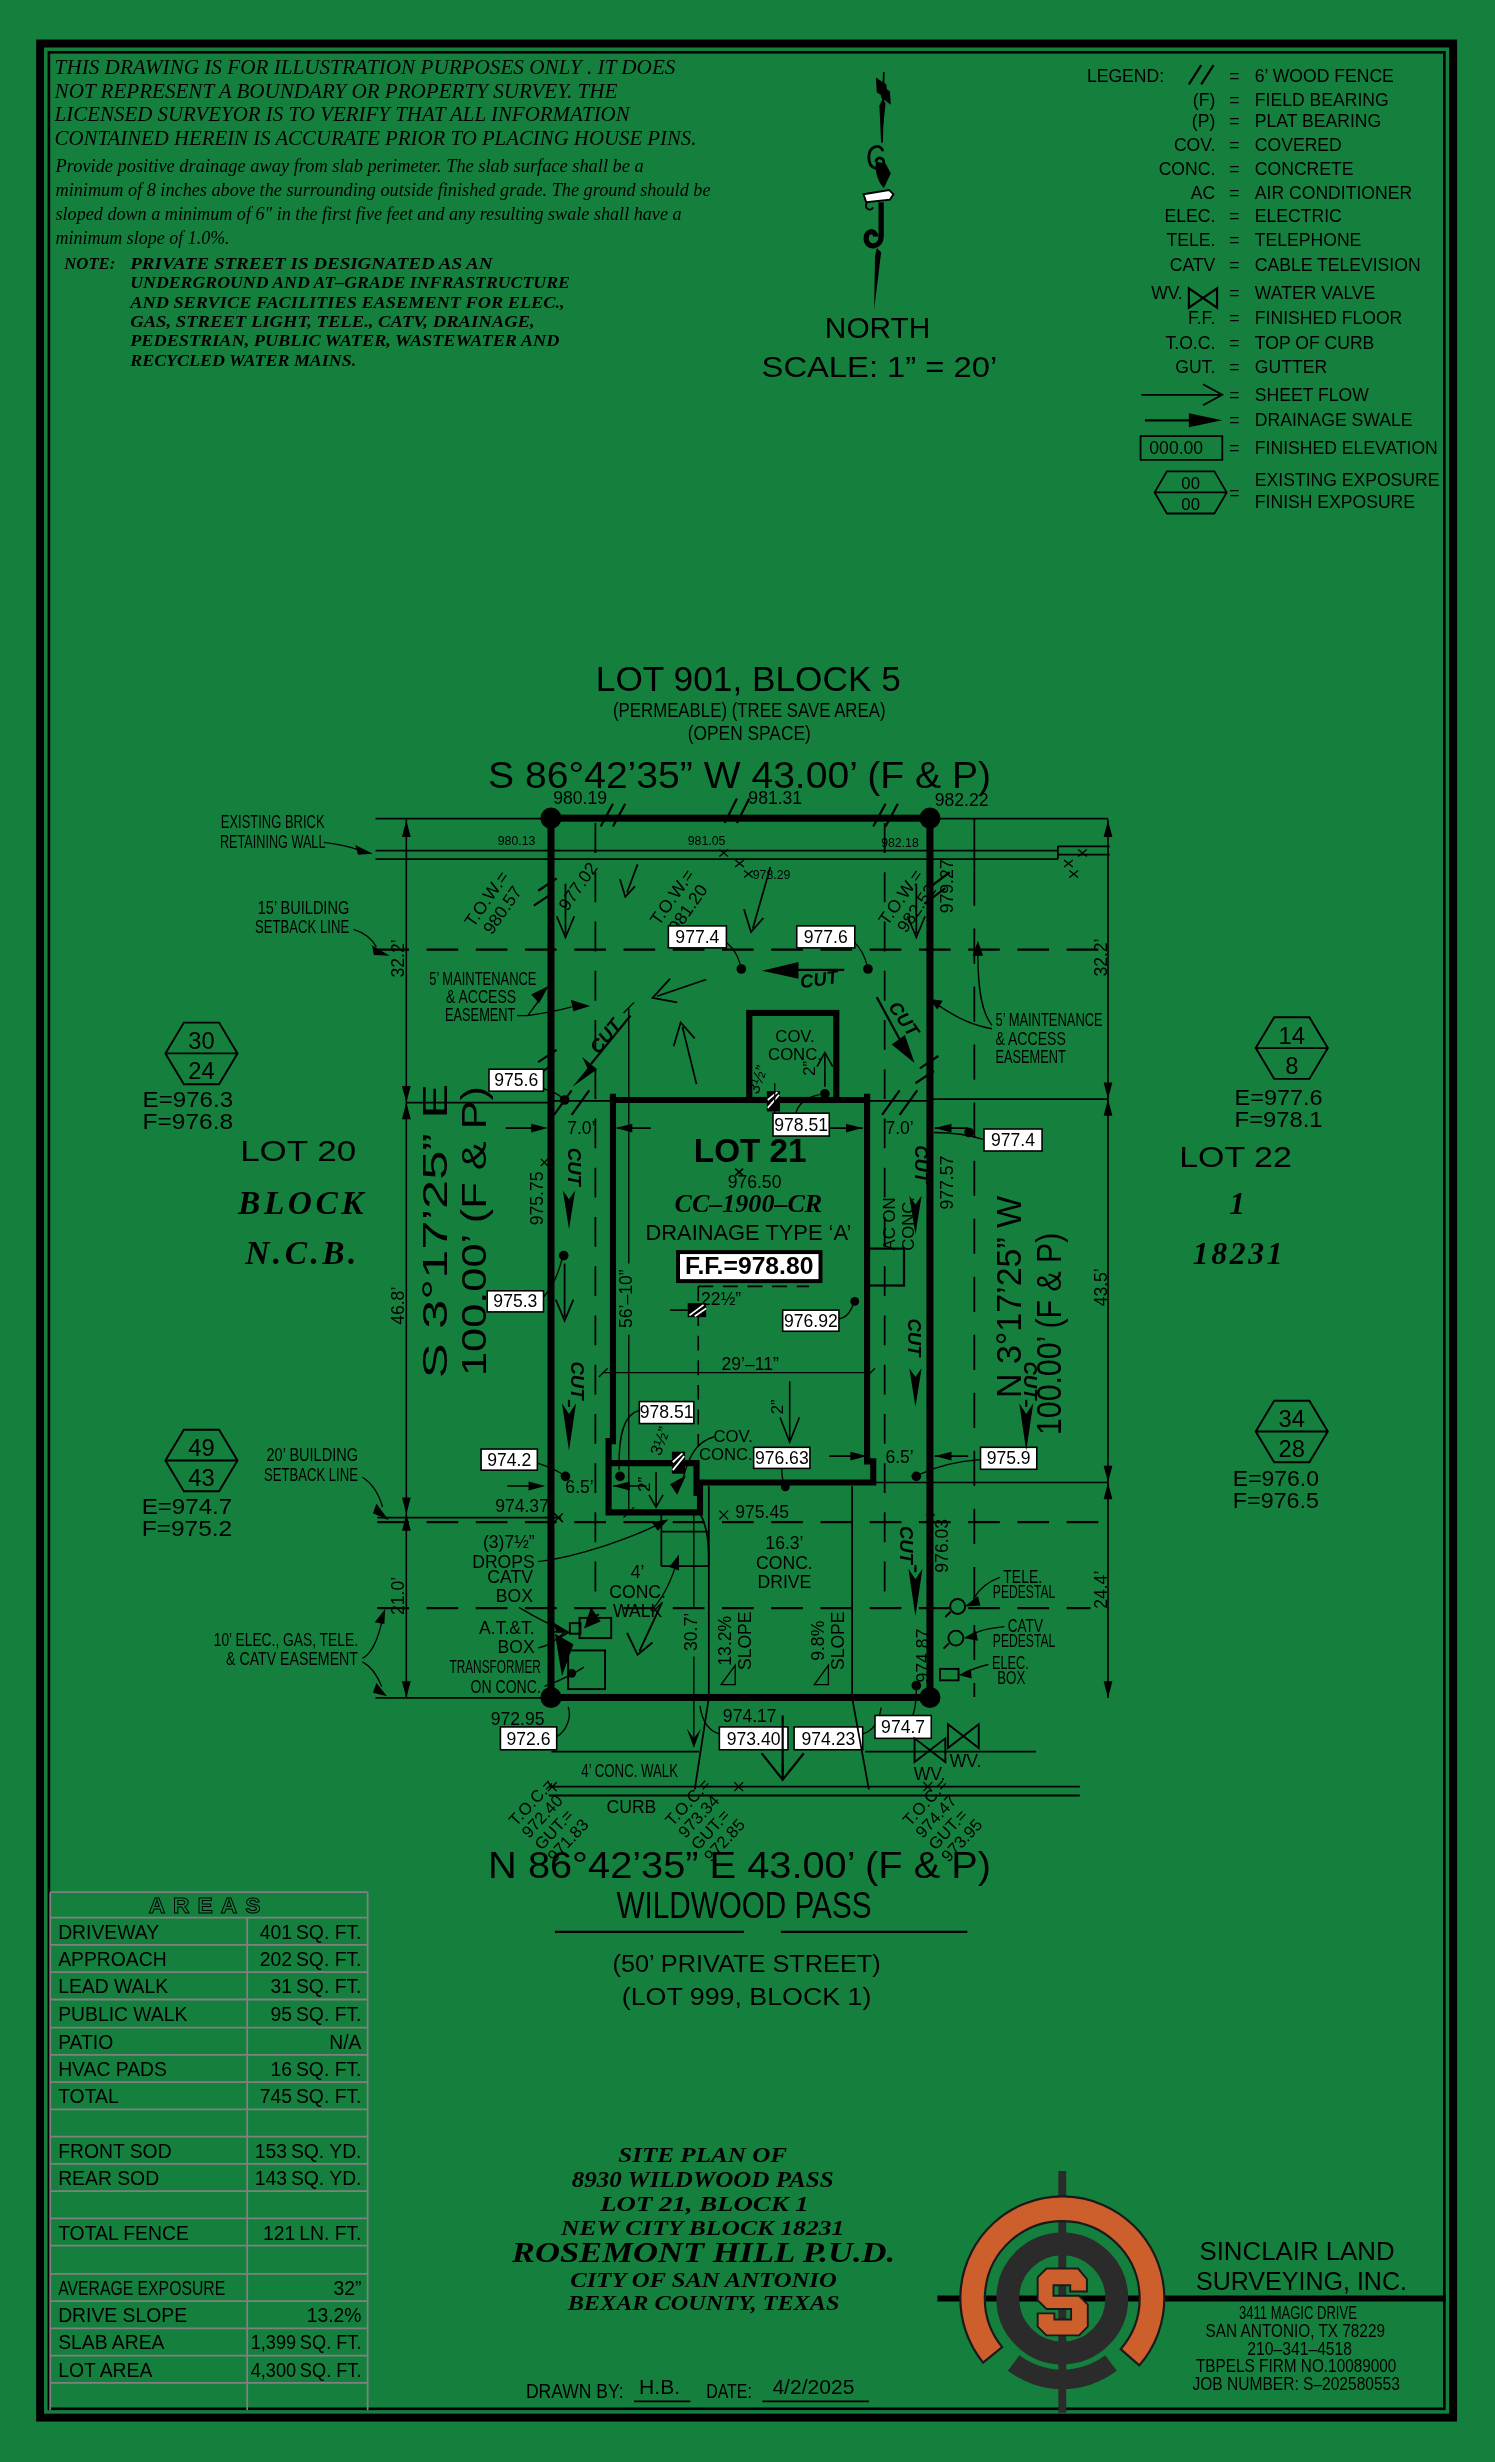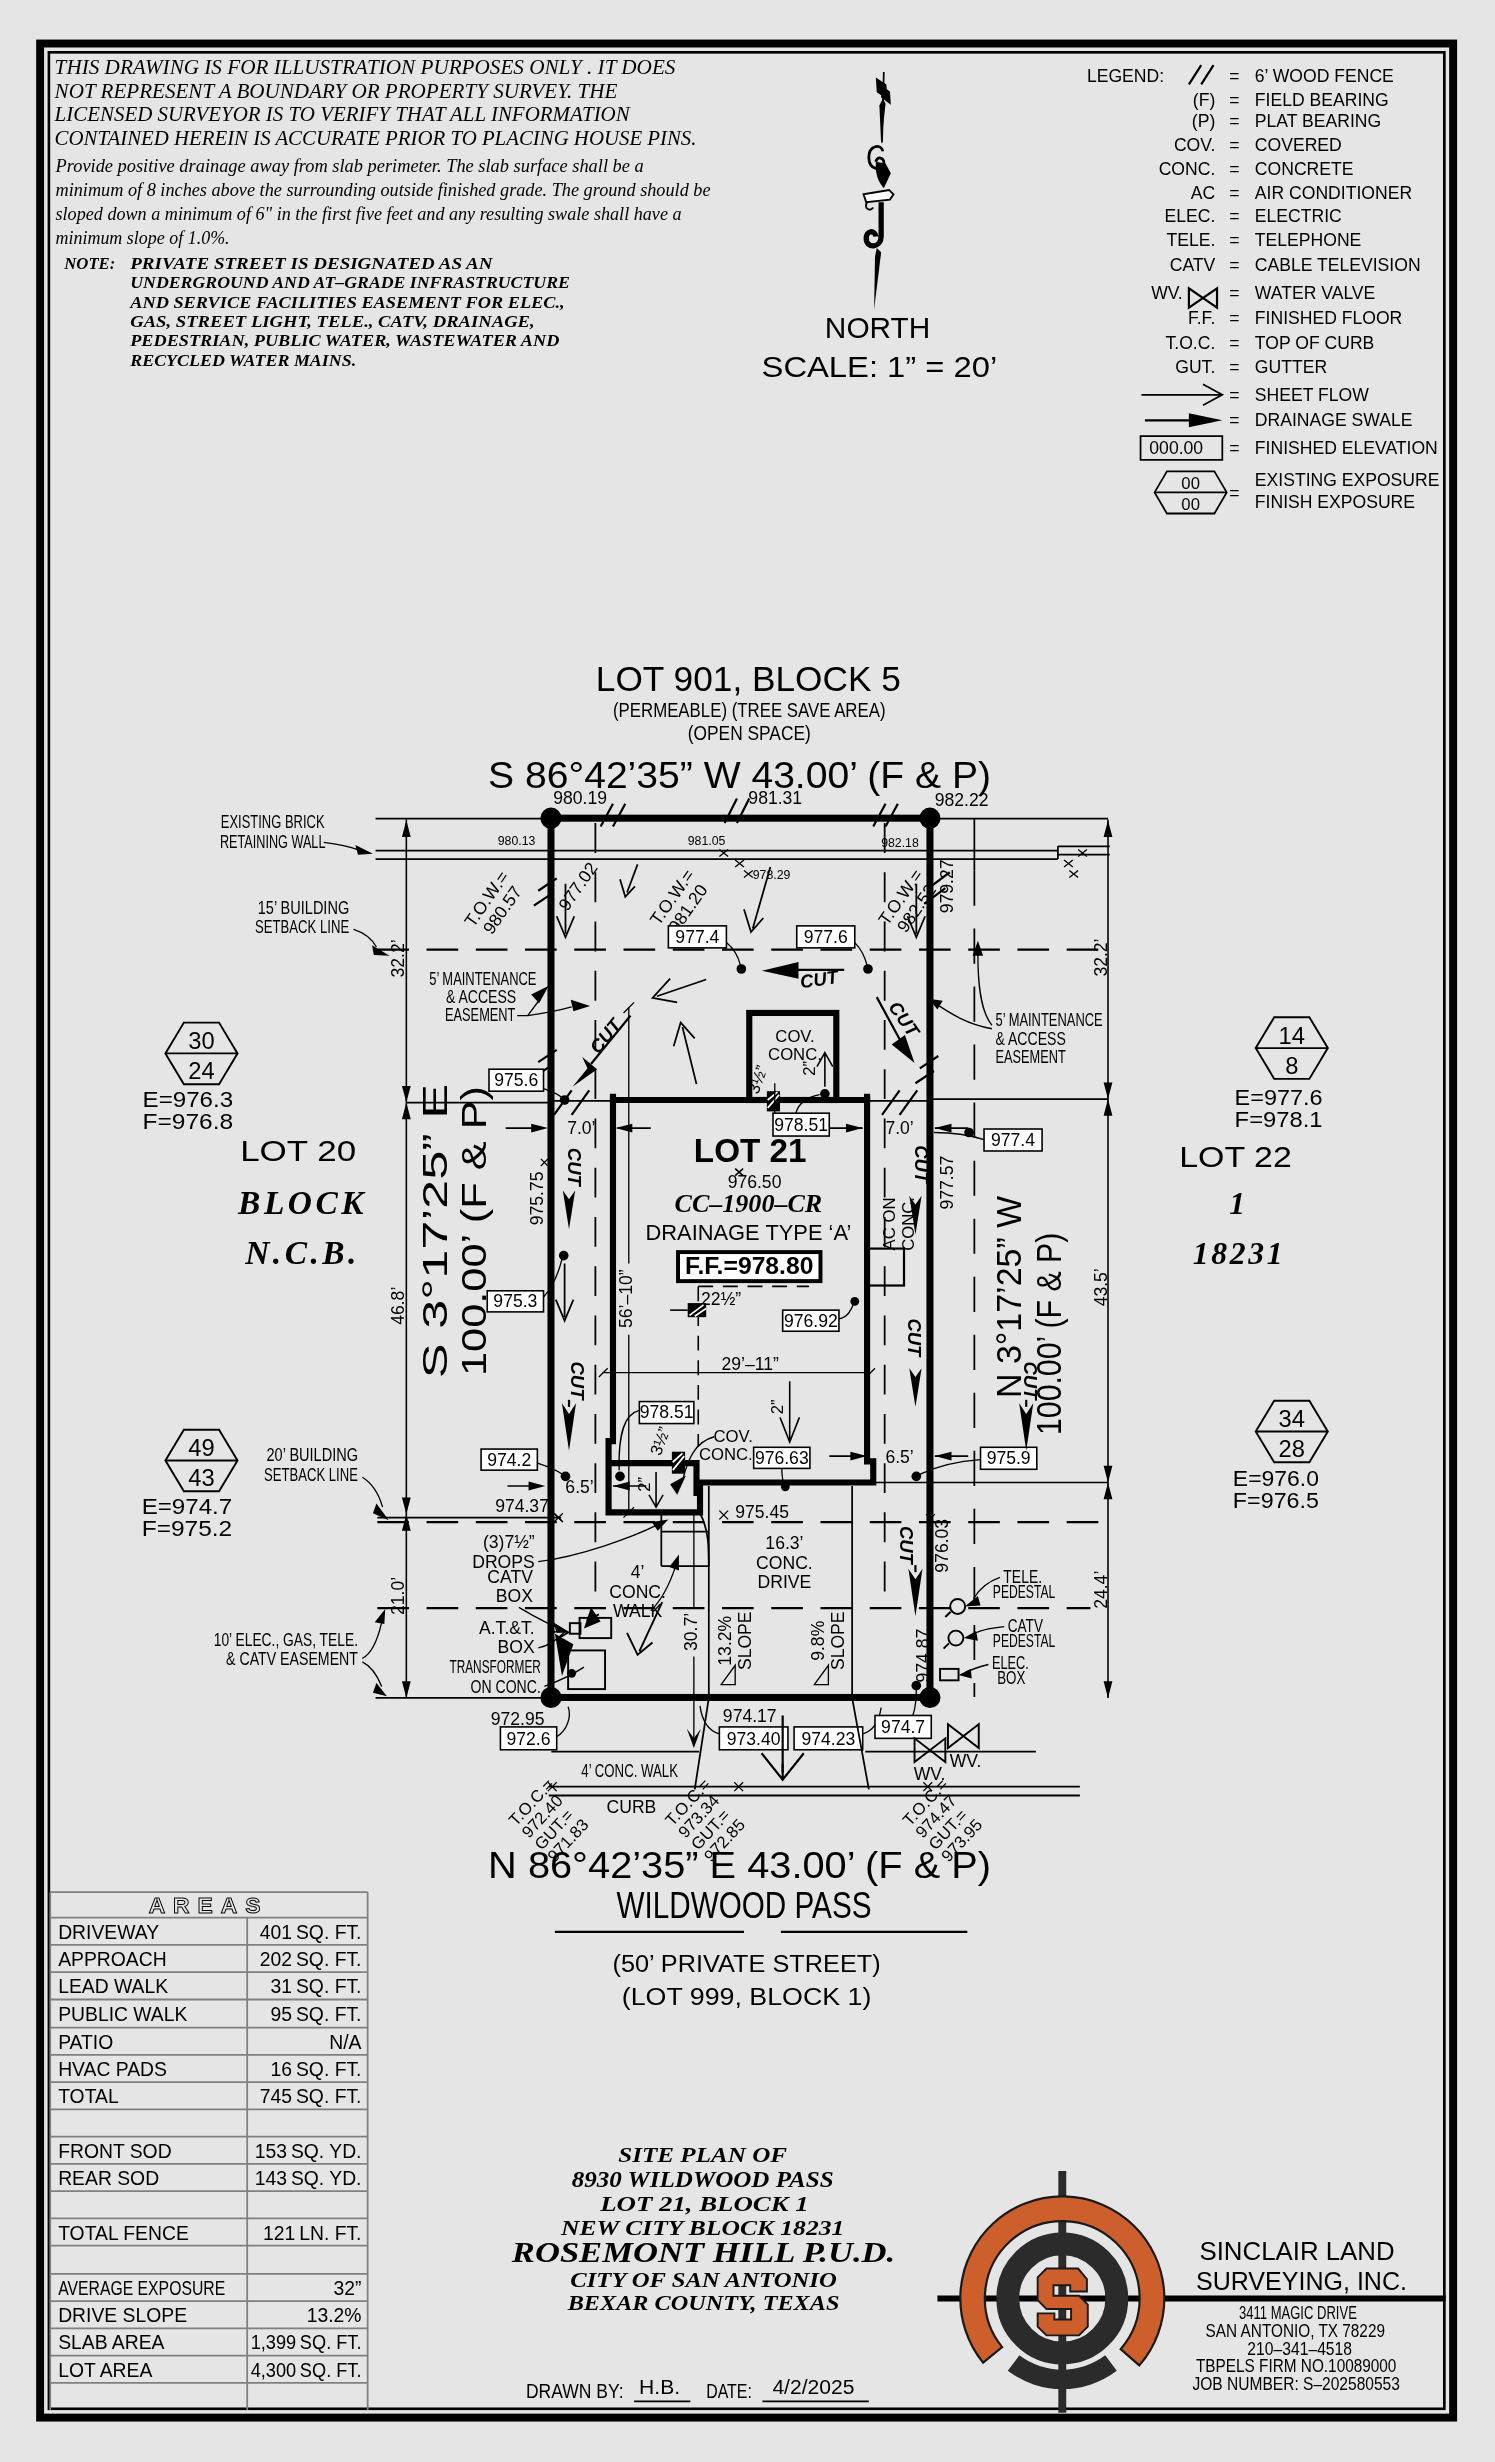--- a/index.html
+++ b/index.html
@@ -1,16 +1,16 @@
 <!DOCTYPE html>
 <html style="font-size:14px"><head>
 <meta charset="utf-8">
 <style>
   html,body{margin:0;padding:0;background:#ffffff;}
-  #page{position:relative;width:1495px;height:2462px;background:#e5e5e5;overflow:hidden;will-change:transform;}
+  #page{position:relative;width:1495px;height:2462px;background:#15803d;overflow:hidden;will-change:transform;}
   svg text{font-family:"Liberation Sans",sans-serif;fill:#000;}
   .ser, .ser text{font-family:"Liberation Serif",serif !important;}
 </style>
 </head>
 <body>
 <div id="page">
 <svg width="1495" height="2462" viewBox="0 0 1700 2800">
 
 <rect x="45.5" y="49.5" width="1607" height="2700" fill="none" stroke="#000" stroke-width="9"></rect>
 

